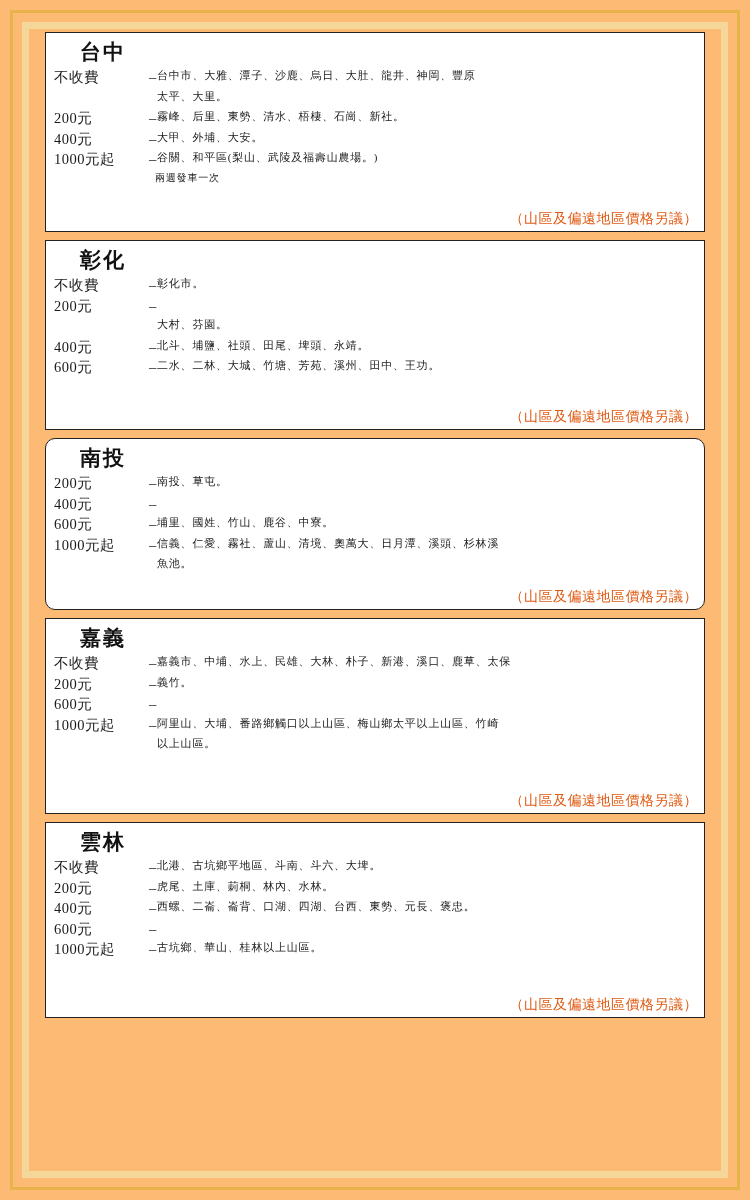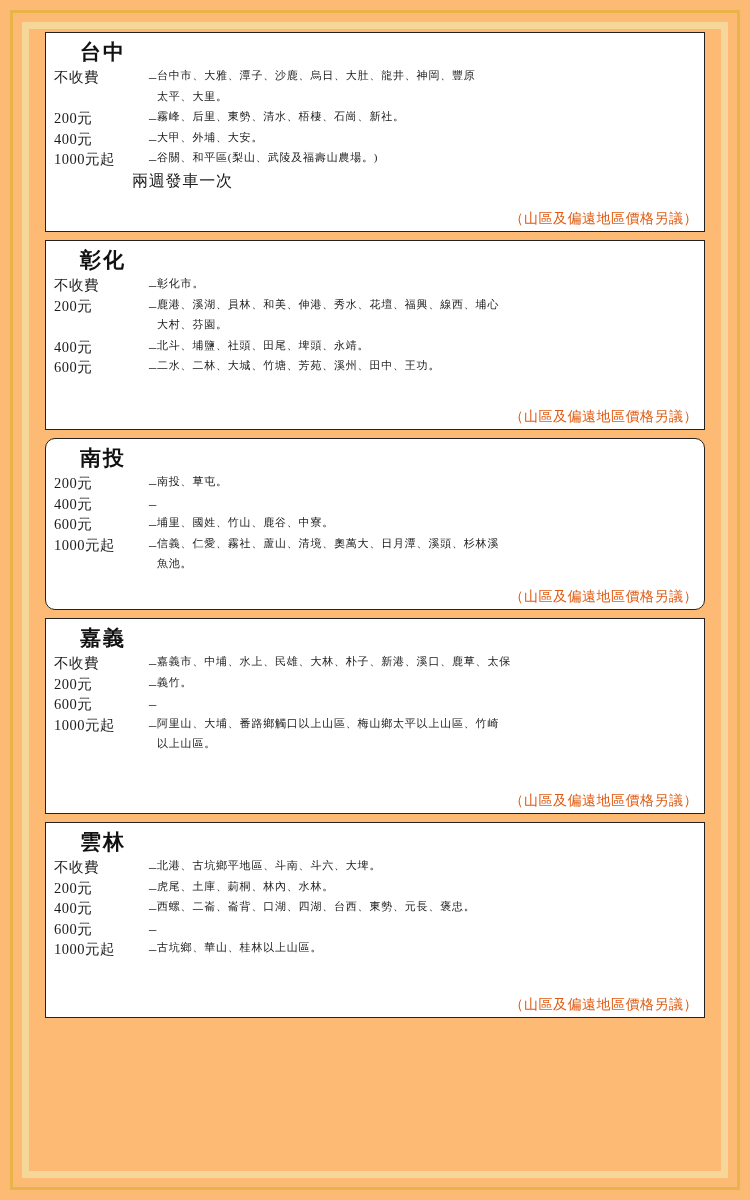--- a/index.html
+++ b/index.html
@@ -97,23 +97,23 @@
   }
 
   .places {
     flex: 1 1 auto;
     font-size: 11px;
     letter-spacing: 0.8px;
     word-break: break-all;
   }
 
   .subnote {
-    font-size: 16px;
+    font-size: 10px;
     letter-spacing: 0.8px;
-    margin-left: 78px;
+    margin-left: 101px;
     line-height: 1.3;
   }
 
   .footnote-inline {
     position: absolute;
     right: 6px;
     bottom: 3px;
     color: #e05a12;
     font-size: 14px;
     letter-spacing: 0.5px;
@@ -172,21 +172,20 @@
       <div class="region-title">彰化</div>
       <div class="rows">
         <div class="row">
           <div class="price">不收費</div>
           <div class="dash">–</div>
           <div class="places">彰化市。</div>
         </div>
         <div class="row">
           <div class="price">200元</div>
           <div class="dash">–</div>
-          <div class="places">鹿港、溪湖、員林、和美、伸港、秀水、花壇、福興、線西、埔心</div>
         </div>
         <div class="row">
           <div class="price"></div>
           <div class="dash">&nbsp;</div>
           <div class="places">大村、芬園。</div>
         </div>
         <div class="row">
           <div class="price">400元</div>
           <div class="dash">–</div>
           <div class="places">北斗、埔鹽、社頭、田尾、埤頭、永靖。</div>

